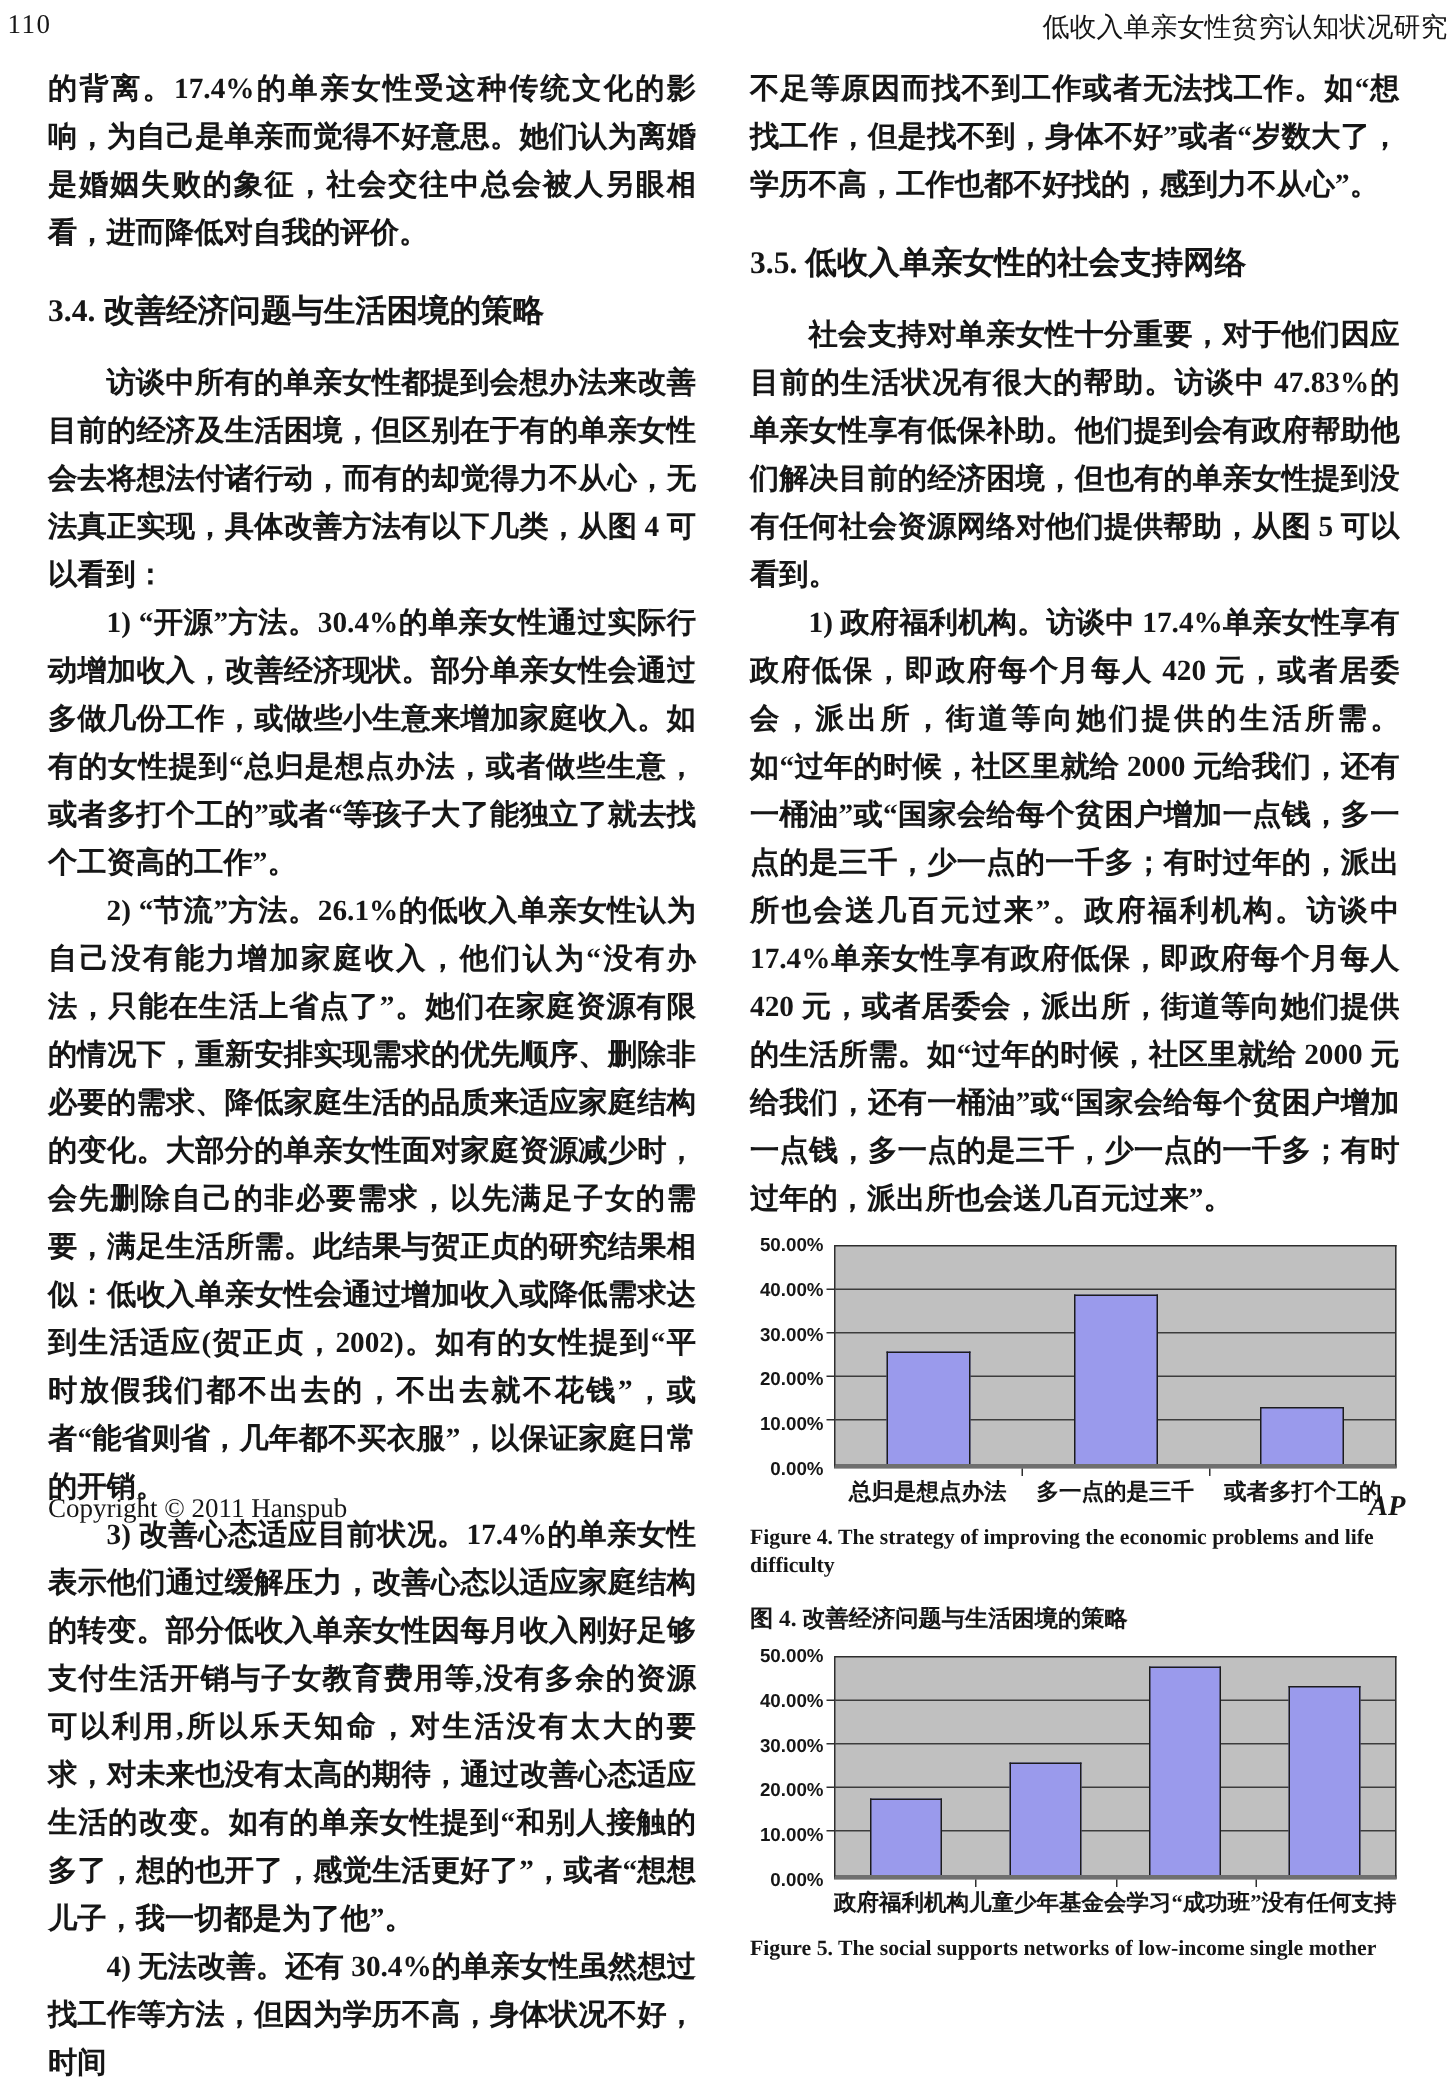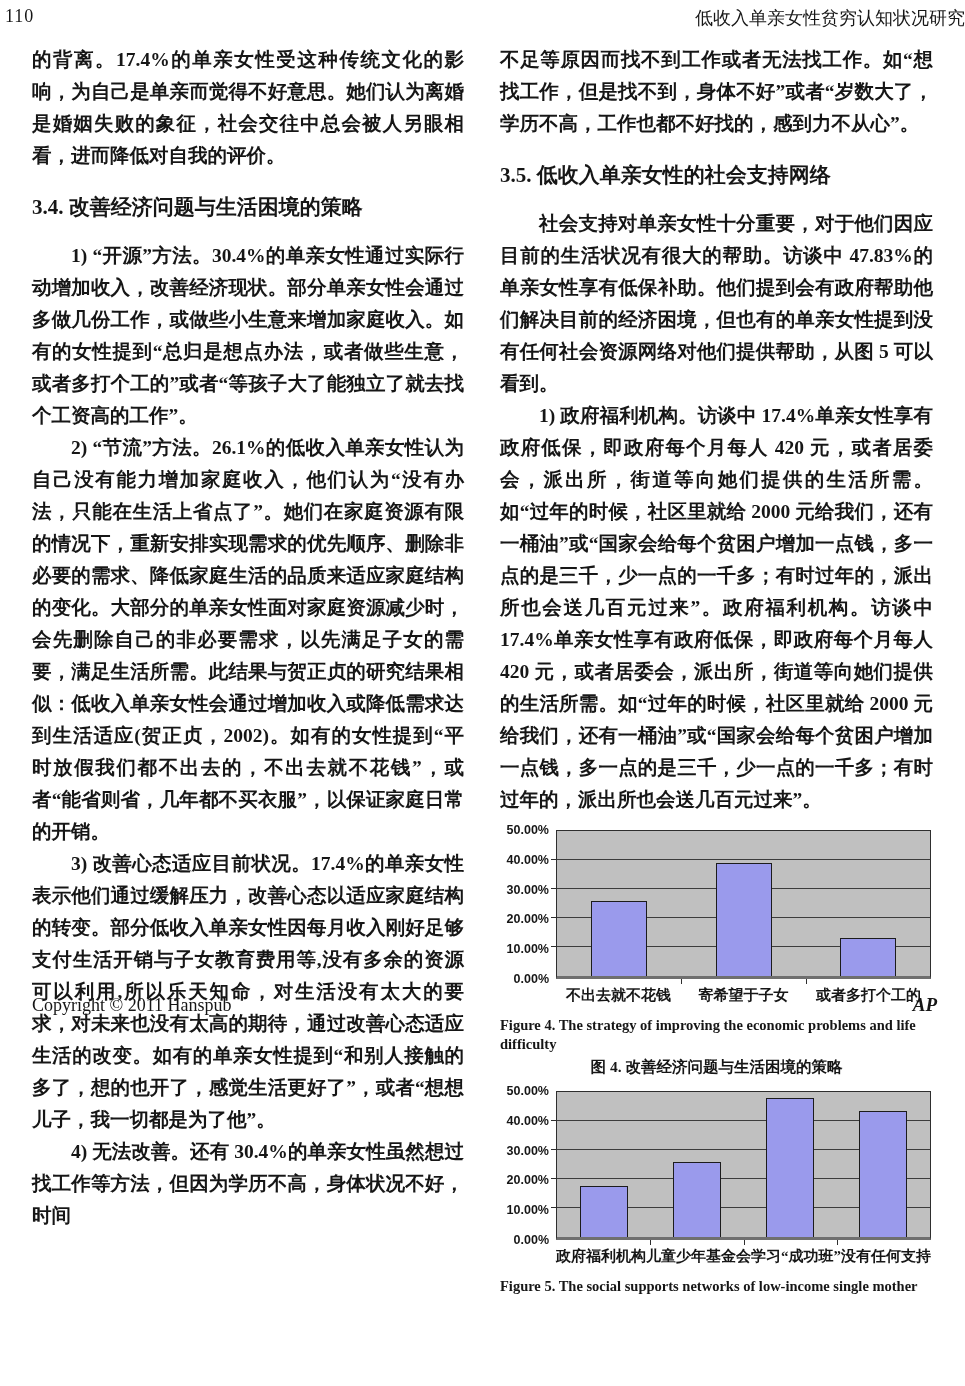--- a/index.html
+++ b/index.html
@@ -75,21 +75,21 @@
   .xlab {
     flex: 1; text-align: center;
     font-size: 15px; font-weight: bold; line-height: 18px;
     white-space: nowrap; overflow: visible;
   }
   .cap-en {
     margin-top: 12px; text-align: left;
     font-weight: bold; font-size: 14.5px; line-height: 19px;
   }
   .cap-zh {
-    margin-top: 2px; text-align: center;
+    margin-top: 15px; 
     font-weight: bold; font-size: 15.5px; line-height: 21px;
   }
 
   
   .footer {
     position: absolute; left: 32px; right: 28px; bottom: 10px;
     display: flex; justify-content: space-between; align-items: flex-end;
     font-size: 18px;
   }
   .ap-logo { font-weight: bold; font-style: italic; font-size: 19px; }
@@ -102,20 +102,21 @@
   <div class="header">
     <span class="pagenum">110</span>
     <span class="running-title">低收入单亲女性贫穷认知状况研究</span>
   </div>
 
   <div class="columns">
 
     <div class="col">
       <p class="noindent">的背离。17.4%的单亲女性受这种传统文化的影响，为自己是单亲而觉得不好意思。她们认为离婚是婚姻失败的象征，社会交往中总会被人另眼相看，进而降低对自我的评价。</p>
       <h2>3.4. 改善经济问题与生活困境的策略</h2>
+      <p>访谈中所有的单亲女性都提到会想办法来改善目前的经济及生活困境，但区别在于有的单亲女性会去将想法付诸行动，而有的却觉得力不从心，无法真正实现，具体改善方法有以下几类，从图 4 可以看到：</p>
       <p>1) “开源”方法。30.4%的单亲女性通过实际行动增加收入，改善经济现状。部分单亲女性会通过多做几份工作，或做些小生意来增加家庭收入。如有的女性提到“总归是想点办法，或者做些生意，或者多打个工的”或者“等孩子大了能独立了就去找个工资高的工作”。</p>
       <p>2) “节流”方法。26.1%的低收入单亲女性认为自己没有能力增加家庭收入，他们认为“没有办法，只能在生活上省点了”。她们在家庭资源有限的情况下，重新安排实现需求的优先顺序、删除非必要的需求、降低家庭生活的品质来适应家庭结构的变化。大部分的单亲女性面对家庭资源减少时，会先删除自己的非必要需求，以先满足子女的需要，满足生活所需。此结果与贺正贞的研究结果相似：低收入单亲女性会通过增加收入或降低需求达到生活适应(贺正贞，2002)。如有的女性提到“平时放假我们都不出去的，不出去就不花钱”，或者“能省则省，几年都不买衣服”，以保证家庭日常的开销。</p>
       <p>3) 改善心态适应目前状况。17.4%的单亲女性表示他们通过缓解压力，改善心态以适应家庭结构的转变。部分低收入单亲女性因每月收入刚好足够支付生活开销与子女教育费用等,没有多余的资源可以利用,所以乐天知命，对生活没有太大的要求，对未来也没有太高的期待，通过改善心态适应生活的改变。如有的单亲女性提到“和别人接触的多了，想的也开了，感觉生活更好了”，或者“想想儿子，我一切都是为了他”。</p>
       <p>4) 无法改善。还有 30.4%的单亲女性虽然想过找工作等方法，但因为学历不高，身体状况不好，时间</p>
     </div>
 
     <div class="col">
       <p class="noindent">不足等原因而找不到工作或者无法找工作。如“想找工作，但是找不到，身体不好”或者“岁数大了，学历不高，工作也都不好找的，感到力不从心”。</p>
       <h2>3.5. 低收入单亲女性的社会支持网络</h2>
       <p>社会支持对单亲女性十分重要，对于他们因应目前的生活状况有很大的帮助。访谈中 47.83%的单亲女性享有低保补助。他们提到会有政府帮助他们解决目前的经济困境，但也有的单亲女性提到没有任何社会资源网络对他们提供帮助，从图 5 可以看到。</p>
@@ -136,22 +137,22 @@
               <div class="grid" style="bottom: 40%;"></div>
               <div class="grid" style="bottom: 60%;"></div>
               <div class="grid" style="bottom: 80%;"></div>
               <div class="bar" style="left: 16.6667%; height: 52%; width: 56px; background: rgb(154, 154, 236);"></div>
               <div class="bar" style="left: 50%; height: 78%; width: 56px; background: rgb(154, 154, 236);"></div>
               <div class="bar" style="left: 83.3333%; height: 26%; width: 56px; background: rgb(154, 154, 236);"></div>
               <div class="xtick" style="left: 33.3333%;"></div>
               <div class="xtick" style="left: 66.6667%;"></div>
             </div>
             <div class="xlabels">
-              <div class="xlab">不出去就不花钱</div>
-              <div class="xlab">寄希望于子女</div>
+              <div class="xlab">总归是想点办法</div>
+              <div class="xlab">多一点的是三千</div>
               <div class="xlab">或者多打个工的</div>
             </div>
           </div>
         <div class="cap-en">Figure 4. The strategy of improving the economic problems and life difficulty</div>
         <div class="cap-zh">图 4. 改善经济问题与生活困境的策略</div>
       </div>
 
       <div class="figure">
         <div class="chart" id="chart-1">
             <div class="ylabels">

